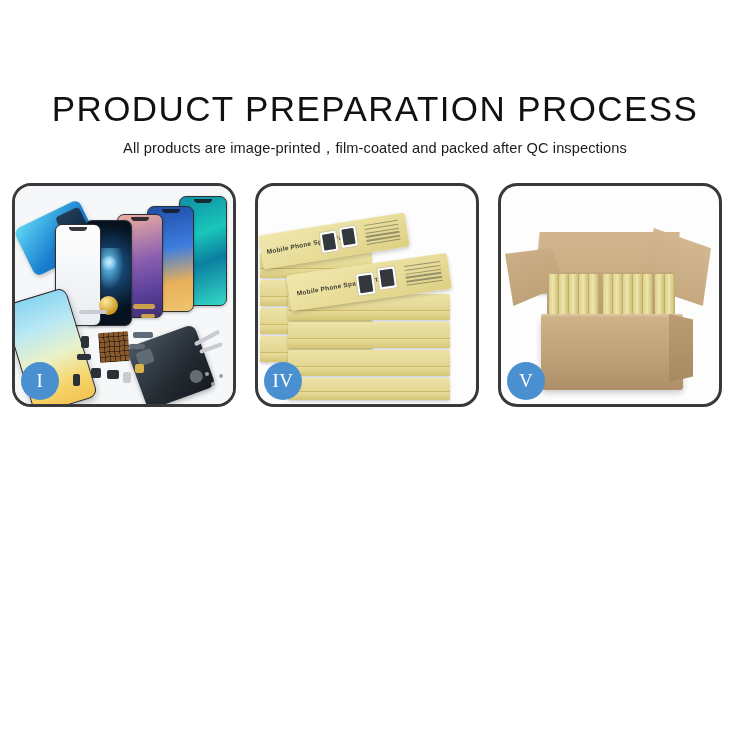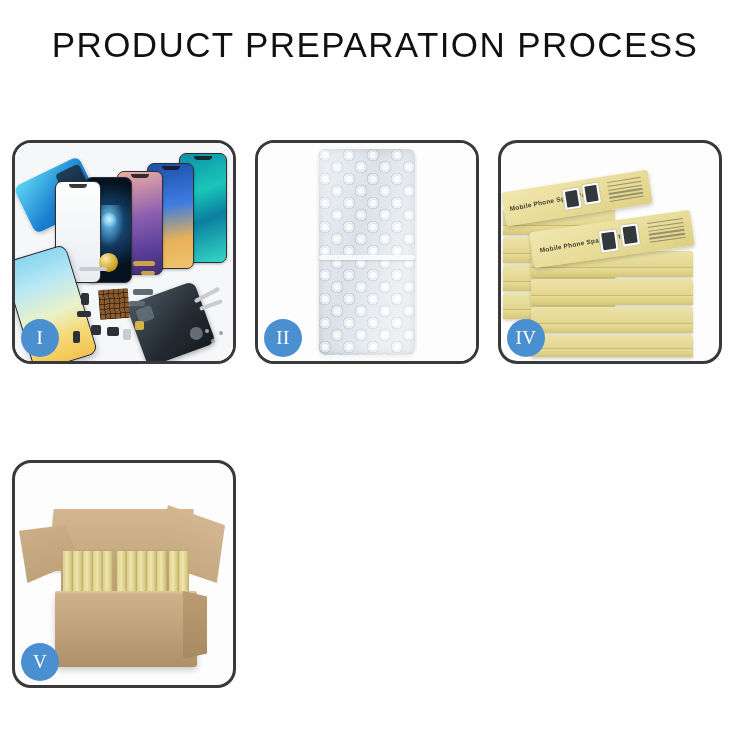--- a/index.html
+++ b/index.html
@@ -6,21 +6,21 @@
   body{
     width:750px;height:750px;
     background:#ffffff;
     font-family:"Liberation Sans","DejaVu Sans",sans-serif;
     overflow:hidden;
     position:relative;
   }
   .page{width:750px;height:750px;position:relative;}
 
   
-  .header{padding-top:27px;text-align:center;}
+  .header{padding-top:48px;text-align:center;margin-top:43px;}
   .title{
     font-size:35px;
     letter-spacing:1.4px;
     font-weight:400;
     color:#111111;
     line-height:1.05;
     white-space:nowrap;
     font-family:"Liberation Sans","DejaVu Sans",sans-serif;
   }
   .subtitle{
@@ -306,20 +306,21 @@
     opacity:.9;
   }
 </style>
 </head>
 <body>
 
 <div class="page">
 
   <div class="header">
     <div class="title">PRODUCT PREPARATION PROCESS</div>
+    <div class="subtitle">All products are image-printed，film-coated and packed after QC inspections</div>
   </div>
 
   <div class="grid">
 
     <div class="panel">
       <div class="stage">
         <div class="p1bg"></div>
 
         <div class="bluepart"></div>
 
@@ -360,29 +361,20 @@
         <div class="prt g" style="left:120px;top:178px;width:9px;height:9px;border-radius:2px;"></div>
         <div class="screw" style="left:196px;top:196px;"></div>
         <div class="screw" style="left:204px;top:188px;"></div>
         <div class="screw" style="left:190px;top:186px;"></div>
         <div class="prt l" style="left:178px;top:150px;width:28px;height:4px;transform:rotate(-28deg);"></div>
         <div class="prt l" style="left:184px;top:160px;width:24px;height:4px;transform:rotate(-20deg);"></div>
       </div>
       <div class="badge">I</div>
     </div>
 
-    <div class="panel">
-      <div class="stage">
-        <div class="bw-bg"></div>
-        <div class="bw"></div>
-        <div class="bw-seam"></div>
-        <div class="bw-fold"></div>
-      </div>
-      <div class="badge">II</div>
-    </div>
 
 
     <div class="panel">
       <div class="stage">
         <div class="stackwrap">
 
           <div class="sbox" style="left:2px;top:66px;width:112px;height:26px;">
               <span class="side"></span>
             </div>
           <div class="sbox" style="left:2px;top:94px;width:112px;height:26px;">

